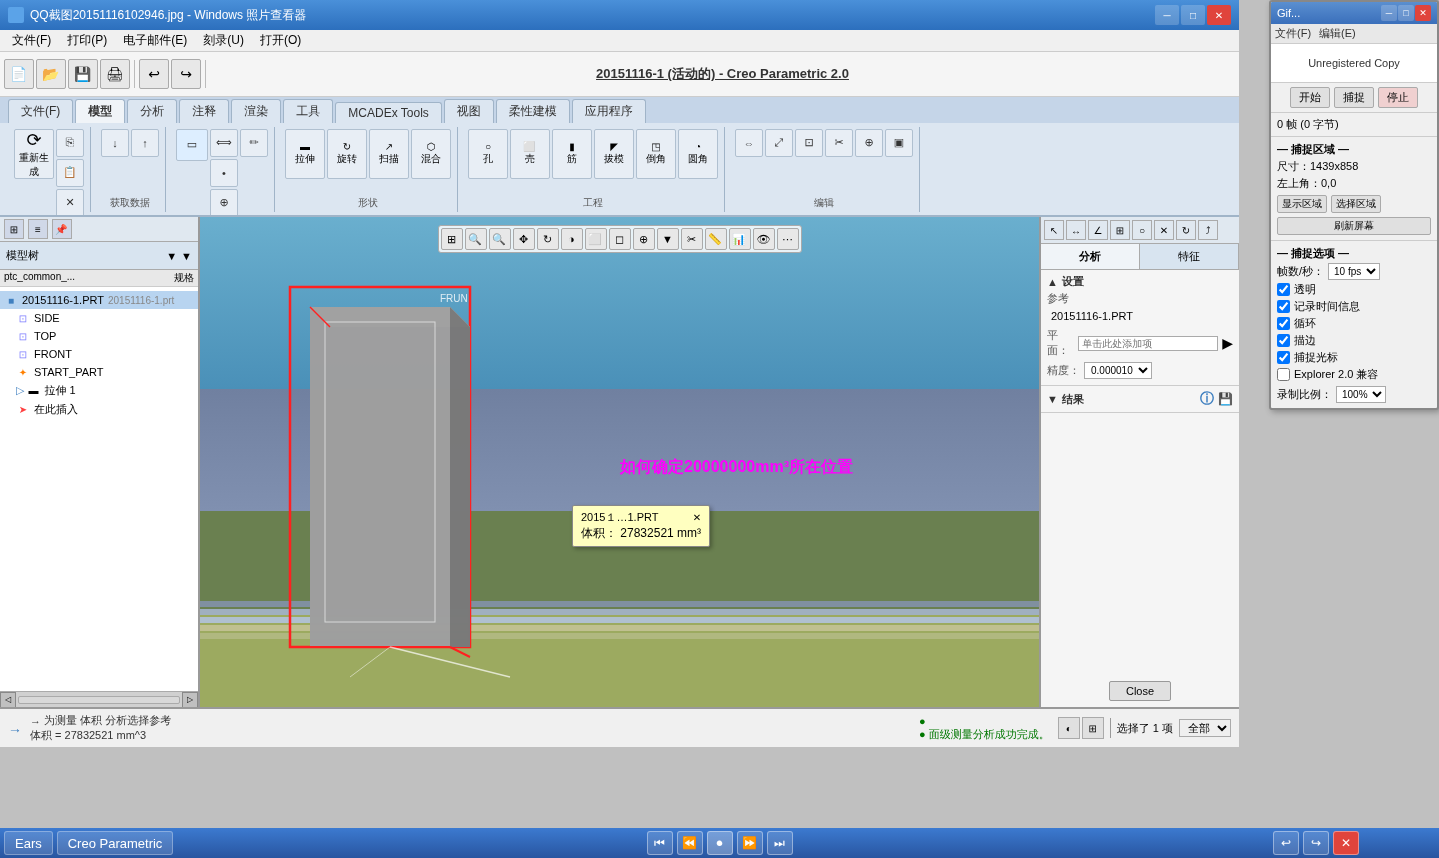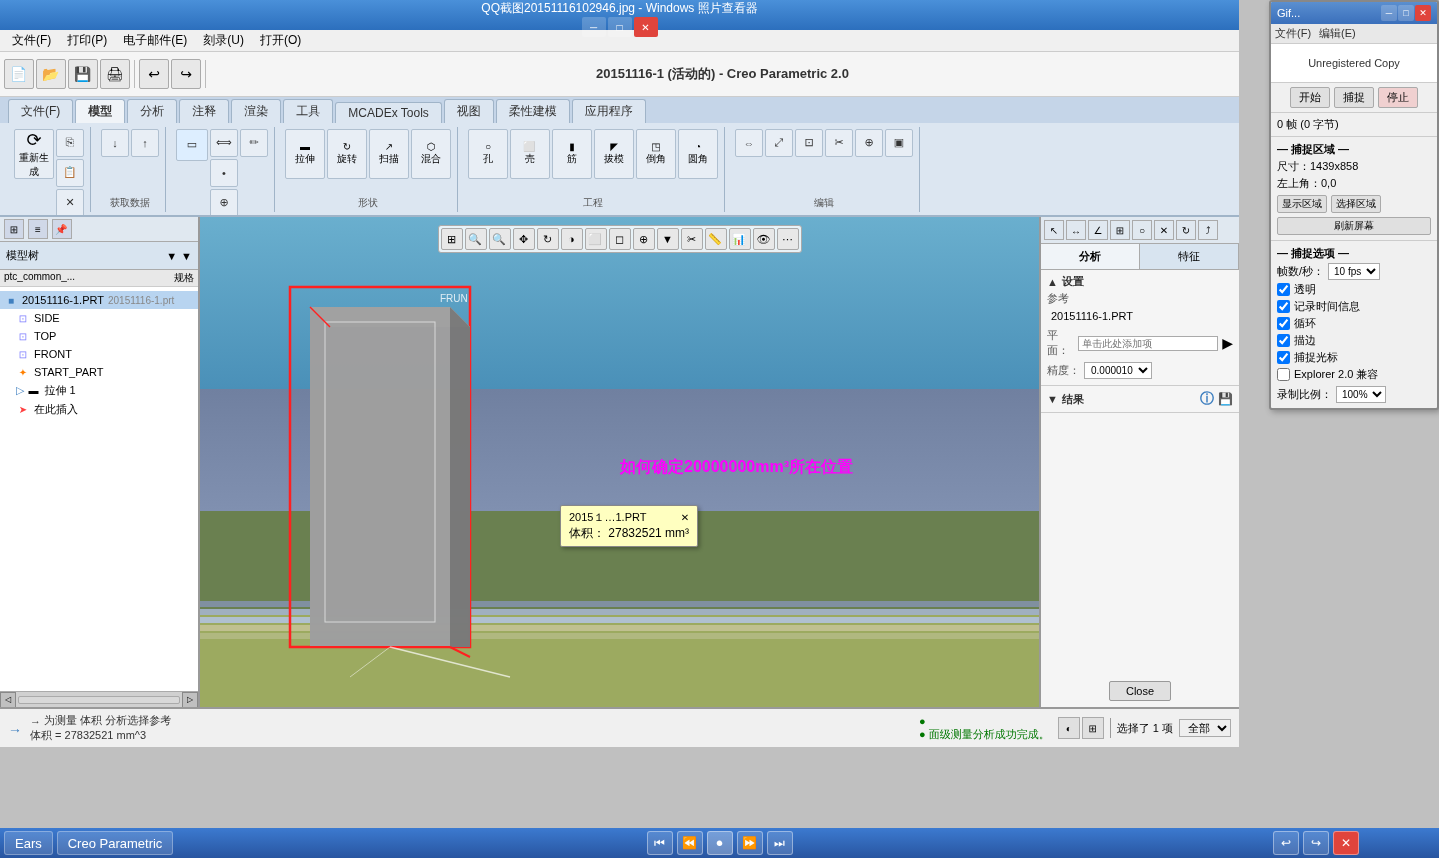--- a/index.html
+++ b/index.html
@@ -7,21 +7,20 @@
 
     
     .title-bar {
       height: 30px;
       background: linear-gradient(to bottom, #4a90d9, #2c6fbd);
       display: flex;
       align-items: center;
       padding: 0 8px;
       color: white;
       font-size: 12px;
-      flex-direction: column;
     }
     .title-bar-icon { width: 16px; height: 16px; margin-right: 6px; background: #5ba3e8; border-radius: 2px; }
     .title-bar-text { flex: 1; }
     .title-bar-buttons { display: flex; gap: 2px; }
     .tb-btn { width: 24px; height: 20px; display: flex; align-items: center; justify-content: center; font-size: 10px; cursor: pointer; color: white; border: none; background: rgba(255,255,255,0.2); border-radius: 2px; }
     .tb-btn.close { background: #e0443c; }
 
     
     .menu-bar {
       height: 22px;
@@ -201,21 +200,21 @@
       left: 420px;
       color: #ff00ff;
       font-size: 16px;
       font-weight: bold;
     }
 
     
     .tooltip-popup {
       position: absolute;
       bottom: 160px;
-      left: 360px;
+      left: 372px;
       background: #ffffc0;
       border: 1px solid #888;
       padding: 4px 8px;
       font-size: 11px;
       border-radius: 2px;
       box-shadow: 2px 2px 4px rgba(0,0,0,0.3);
     }
     .tooltip-title { display: flex; align-items: center; justify-content: space-between; }
     .tooltip-value { font-size: 12px; }
 
@@ -462,21 +461,21 @@
 
   <div class="toolbar-area">
     <div class="toolbar-btn">📄</div>
     <div class="toolbar-btn">📂</div>
     <div class="toolbar-btn">💾</div>
     <div class="toolbar-btn">🖨</div>
     <div class="toolbar-separator"></div>
     <div class="toolbar-btn">↩</div>
     <div class="toolbar-btn">↪</div>
     <div class="toolbar-separator"></div>
-    <div style="flex:1; text-align:center; font-size:13px; font-weight:bold; color:#333;">20151116-1 (活动的) - Creo Parametric 2.0</div>
+    <div style="flex:1; text-align:center; font-size:13px; font-weight:bold; color:#333;text-decoration:underline;">20151116-1 (活动的) - Creo Parametric 2.0</div>
   </div>
 
   <div class="ribbon">
     <div class="ribbon-tabs">
       <div class="ribbon-tab">文件(F)</div>
       <div class="ribbon-tab active">模型</div>
       <div class="ribbon-tab">分析</div>
       <div class="ribbon-tab">注释</div>
       <div class="ribbon-tab">渲染</div>
       <div class="ribbon-tab">工具</div>

